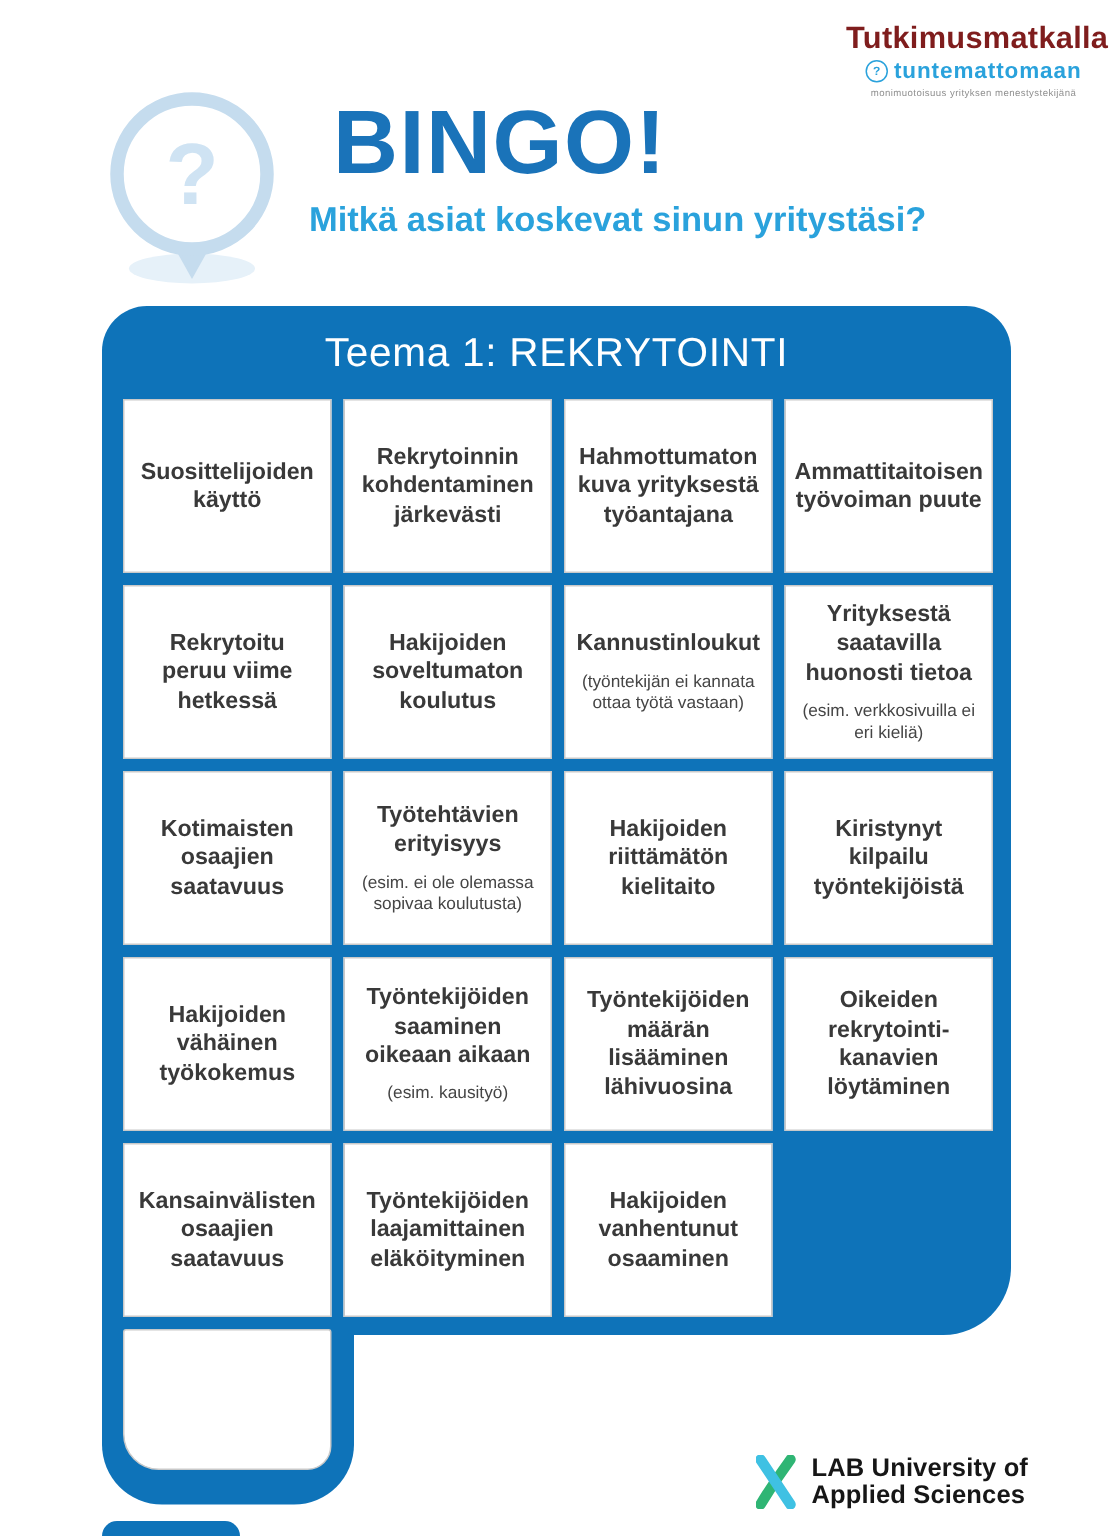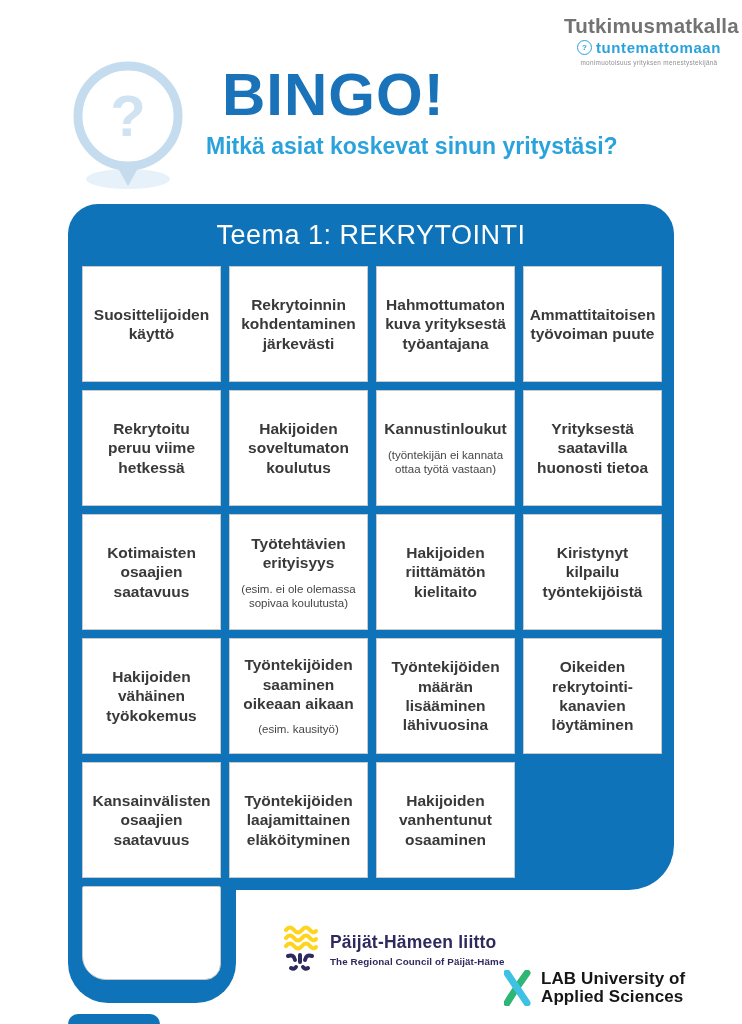--- a/index.html
+++ b/index.html
@@ -4,21 +4,21 @@
 <style>
   html,body{margin:0;padding:0;background:#ffffff;}
   .page{
     position:relative;width:742px;height:1024px;background:#ffffff;
     font-family:"Liberation Sans",sans-serif;overflow:hidden;
   }
   
   .pin-art{position:absolute;left:58px;top:56px;width:140px;height:140px;}
   
   .brand{position:absolute;right:8px;top:14px;width:170px;text-align:center;}
-  .brand-line1{font-size:20.5px;font-weight:700;color:#737373;letter-spacing:.2px;}
+  .brand-line1{font-size:20.5px;font-weight:700;color:#7f1d1d;letter-spacing:.2px;}
   .brand-line2{display:flex;align-items:center;justify-content:center;gap:4px;margin-top:1px;}
   .brand-line2 .txt{font-size:15px;font-weight:700;color:#2aa2dc;letter-spacing:.6px;}
   .mini-pin{display:inline-flex;align-items:center;justify-content:center;width:13px;height:13px;
     border:1.6px solid #2aa2dc;border-radius:50%;color:#2aa2dc;font-size:8px;font-weight:700;}
   .brand-tagline{font-size:6.4px;color:#8f8f8f;margin-top:3px;letter-spacing:.3px;}
   
   .title{position:absolute;left:206px;top:60px;font-size:60px;font-weight:800;color:#1a73b9;letter-spacing:1px;margin-left:16px;}
   .subtitle{position:absolute;left:206px;top:133px;font-size:23px;font-weight:700;color:#2aa2dc;}
   
   .board{position:absolute;left:68px;top:204px;width:606px;height:686px;background:#0e73b9;
@@ -99,20 +99,21 @@
       <div class="cell">
     <div class="cell-text">Hakijoiden soveltumaton koulutus</div>
 
   </div>
       <div class="cell">
     <div class="cell-text">Kannustinloukut</div>
     <div class="cell-note">(työntekijän ei kannata ottaa työtä vastaan)</div>
   </div>
       <div class="cell">
     <div class="cell-text">Yrityksestä saatavilla huonosti tietoa</div>
+    <div class="cell-note">(esim. verkkosivuilla ei eri kieliä)</div>
   </div>
       <div class="cell">
     <div class="cell-text">Kotimaisten osaajien saatavuus</div>
 
   </div>
       <div class="cell">
     <div class="cell-text">Työtehtävien erityisyys</div>
     <div class="cell-note">(esim. ei ole olemassa sopivaa koulutusta)</div>
   </div>
       <div class="cell">
@@ -149,33 +150,20 @@
   </div>
       <div class="cell">
     <div class="cell-text">Hakijoiden vanhentunut osaaminen</div>
 
   </div>
     </div>
   <div class="cell-empty"></div>
 
   <div class="next-edge"></div>
 
-  <div class="footer-ph">
-    <svg width="34" height="50" viewBox="0 0 34 50">
-      <path d="M2 6 q4 -5 8 0 q4 5 8 0 q4 -5 8 0 q3 4 6 1" fill="none" stroke="#ffd41f" stroke-width="4" stroke-linecap="round"></path>
-      <path d="M2 14 q4 -5 8 0 q4 5 8 0 q4 -5 8 0 q3 4 6 1" fill="none" stroke="#ffd41f" stroke-width="4" stroke-linecap="round"></path>
-      <path d="M2 22 q4 -5 8 0 q4 5 8 0 q4 -5 8 0 q3 4 6 1" fill="none" stroke="#ffd41f" stroke-width="4" stroke-linecap="round"></path>
-      <path d="M4 32 q6 -2 7 4 M16 31 l0 7 M28 32 q-6 -2 -7 4" fill="none" stroke="#2f2a5e" stroke-width="4" stroke-linecap="round"></path>
-      <path d="M7 44 q3 2 5 -1 M24 44 q-3 2 -5 -1" fill="none" stroke="#2f2a5e" stroke-width="4" stroke-linecap="round"></path>
-    </svg>
-    <div class="ph-text">
-      <div class="name">Päijät-Hämeen liitto</div>
-      <div class="sub">The Regional Council of Päijät-Häme</div>
-    </div>
-  </div>
 
   <div class="footer-lab">
     <svg width="28" height="36" viewBox="0 0 28 36">
       <path d="M3 33 Q12 18 23 3" fill="none" stroke="#2fb574" stroke-width="7" stroke-linecap="round"></path>
       <path d="M3 3 L23 33" fill="none" stroke="#3fc1e3" stroke-width="7" stroke-linecap="round"></path>
     </svg>
     <div class="lab-text">
       <div>LAB University of</div>
       <div>Applied Sciences</div>
     </div>

